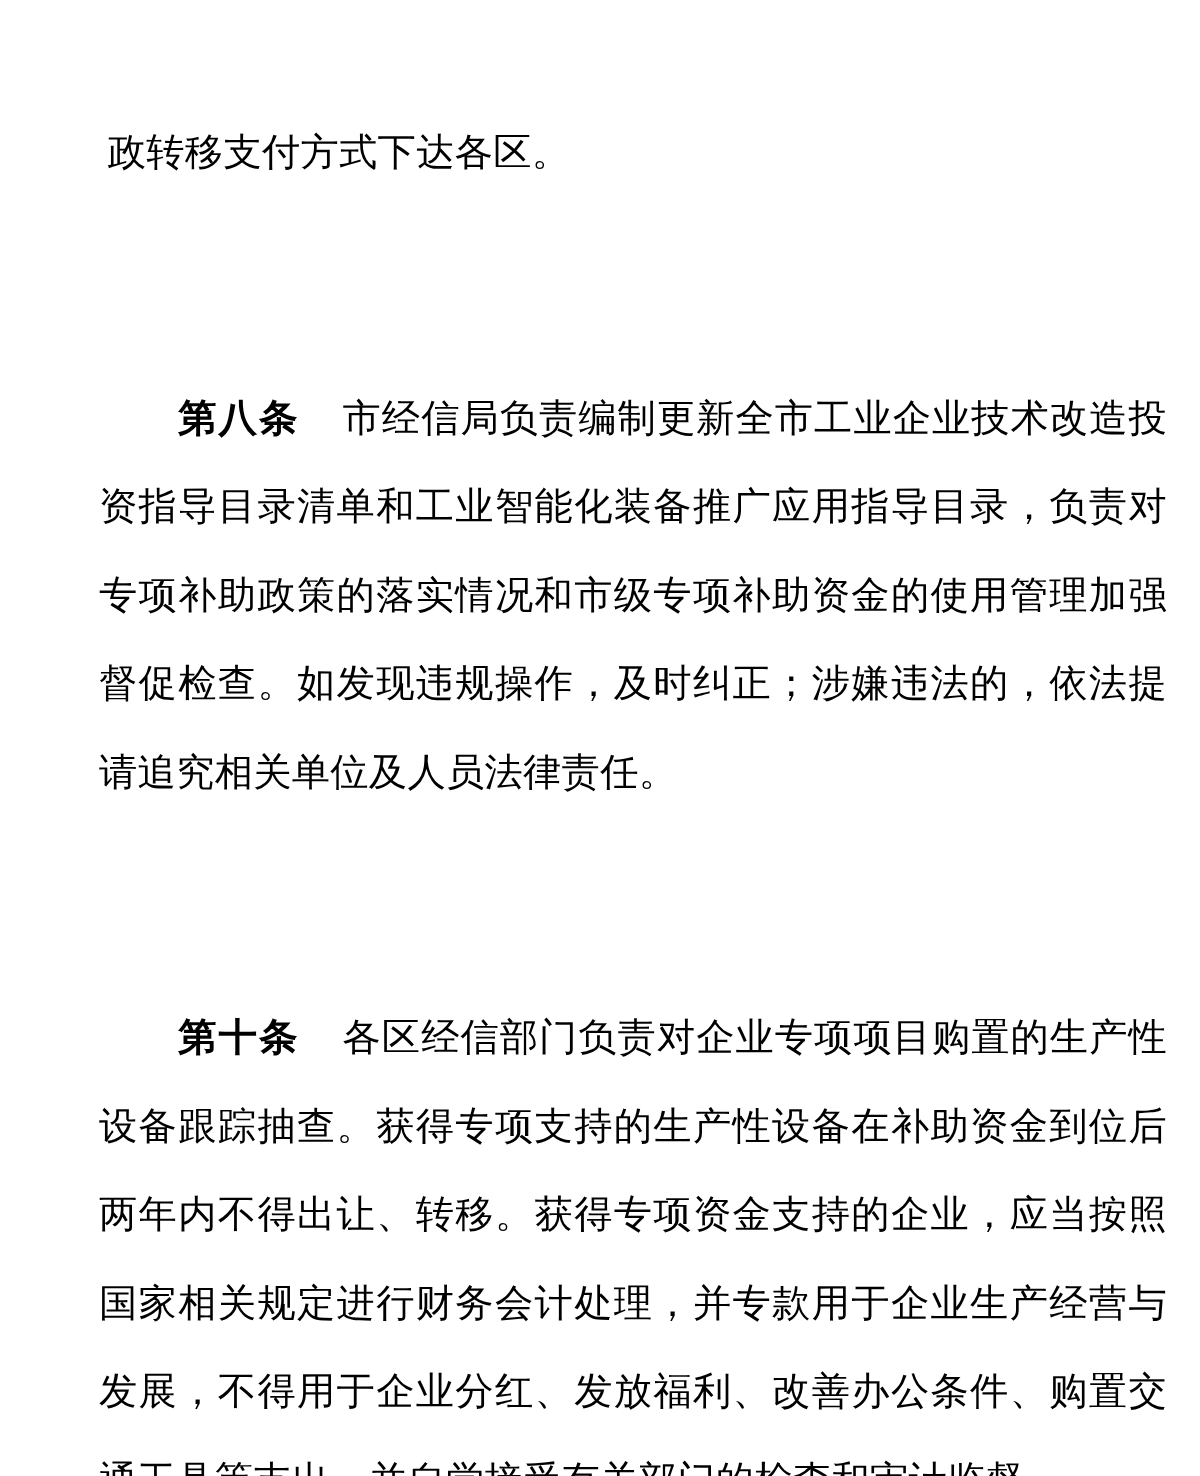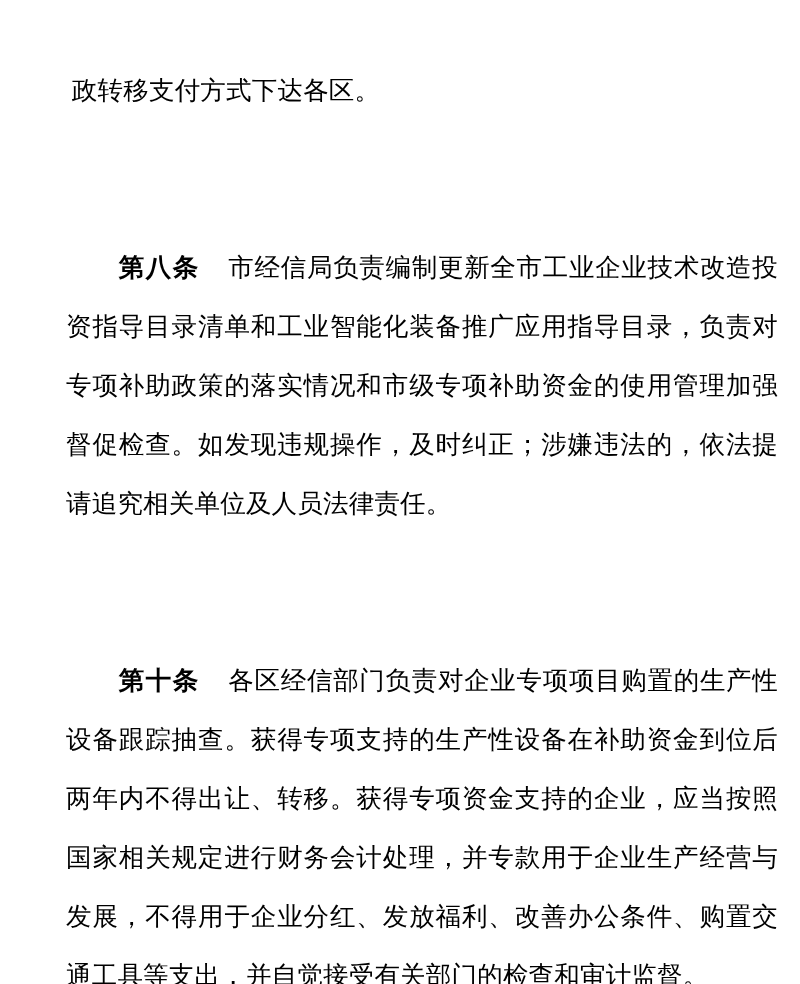--- a/index.html
+++ b/index.html
@@ -12,21 +12,21 @@
     background: #ffffff;
     font-family: "DejaVu Serif", "Liberation Serif", serif;
     color: #000000;
     overflow: hidden;
   }
   .page {
     position: relative;
     width: 800px;
     height: 984px;
     box-sizing: border-box;
-    padding: 0 22px 0 22px;
+    padding: 12px 22px 0 22px;
   }
   .doc-body {
     padding-top: 2px;
   }
   .para {
     font-size: 25.5px;
     line-height: 59px;
     text-align: justify;
     text-justify: inter-ideograph;
     letter-spacing: 0.2px;

